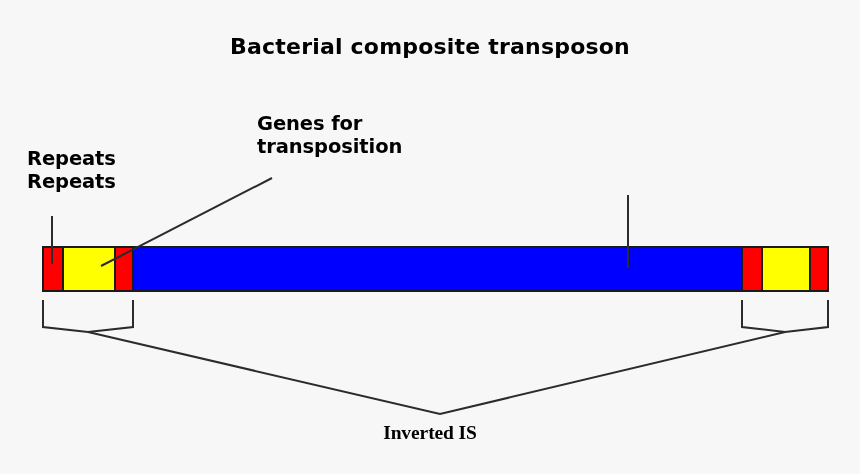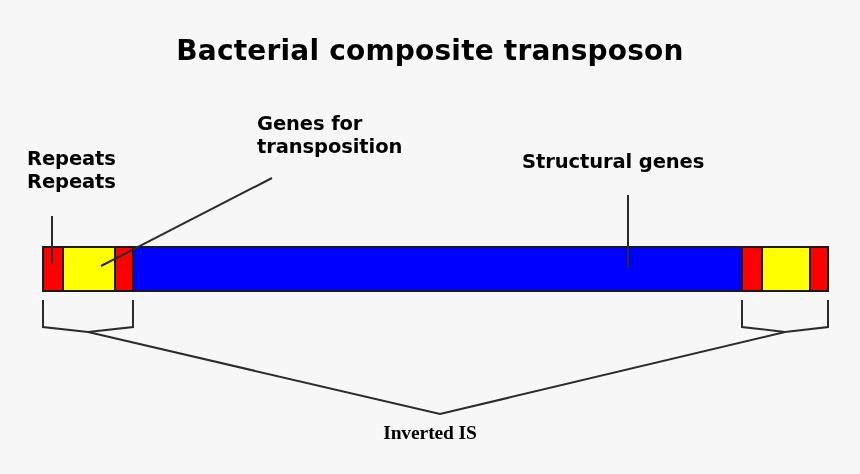--- a/index.html
+++ b/index.html
@@ -27,21 +27,21 @@
     color: #000000;
     line-height: 1.18;
     white-space: pre;
     letter-spacing: -0.1px;
   }
   #title-text {
     left: 0;
     top: 34px;
     width: 860px;
     text-align: center;
-    font-size: 28px;
+    font-size: 22px;
     letter-spacing: 0.2px;
   }
   #label-inverted-repeats {
     left: 27px;
     top: 147px;
     font-size: 19.5px;
     text-align: left;
   }
   #label-genes-transposition {
     left: 213px;
@@ -77,21 +77,20 @@
 <body style="background: rgb(247, 247, 247);">
 
 <div id="figure">
 
   <div class="label" id="title-text">Bacterial composite transposon</div>
 
   <div class="label" id="label-inverted-repeats"><span>Repeats</span><br><span>Repeats</span></div>
 
   <div class="label" id="label-genes-transposition"><span>Genes for</span><br><span>transposition</span></div>
 
-  <div class="label" id="label-structural-genes">Structural genes</div>
 
   <div class="label" id="label-inverted-is">Inverted IS</div>
 
   <svg class="overlay" id="svg-overlay" viewBox="0 0 860 474">
 
     <g id="segments-group">
         <rect x="43" y="247" width="20" height="44" fill="#ff0000"></rect>
         <rect x="63" y="247" width="52" height="44" fill="#ffff00"></rect>
         <line x1="63" y1="247" x2="63" y2="291" stroke="#1a1a1a" stroke-width="2"></line>
         <rect x="115" y="247" width="18" height="44" fill="#ff0000"></rect>

